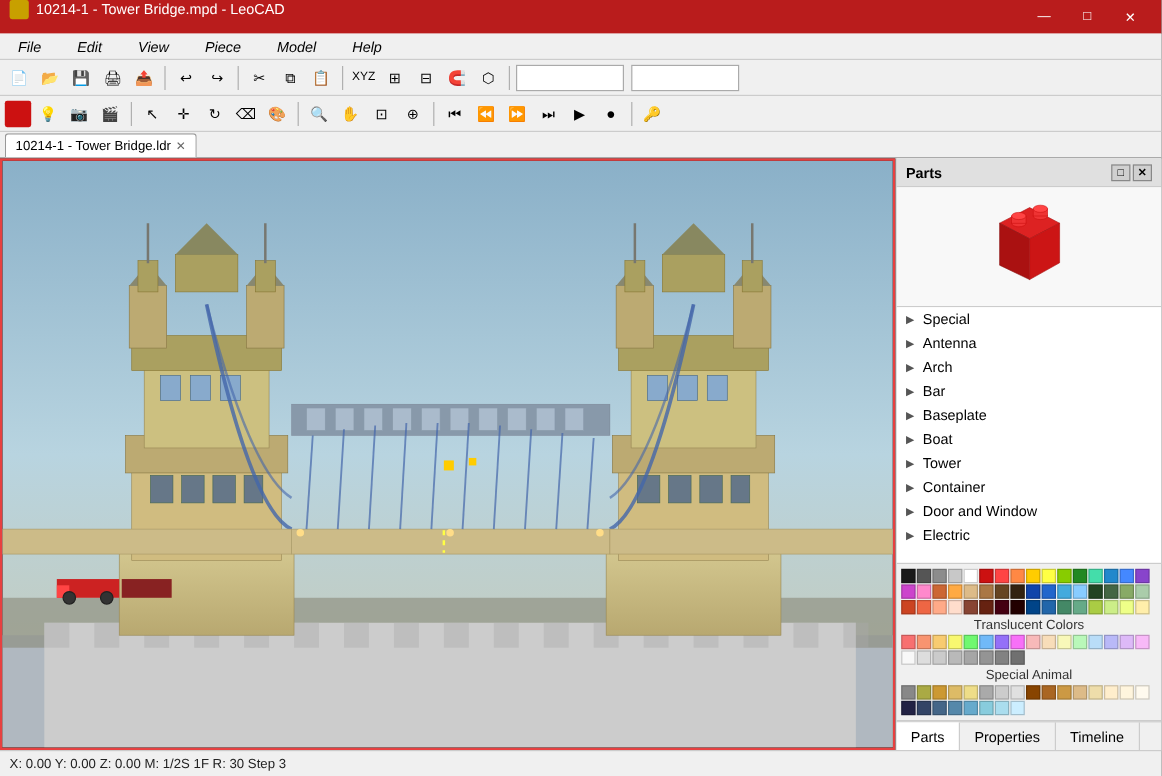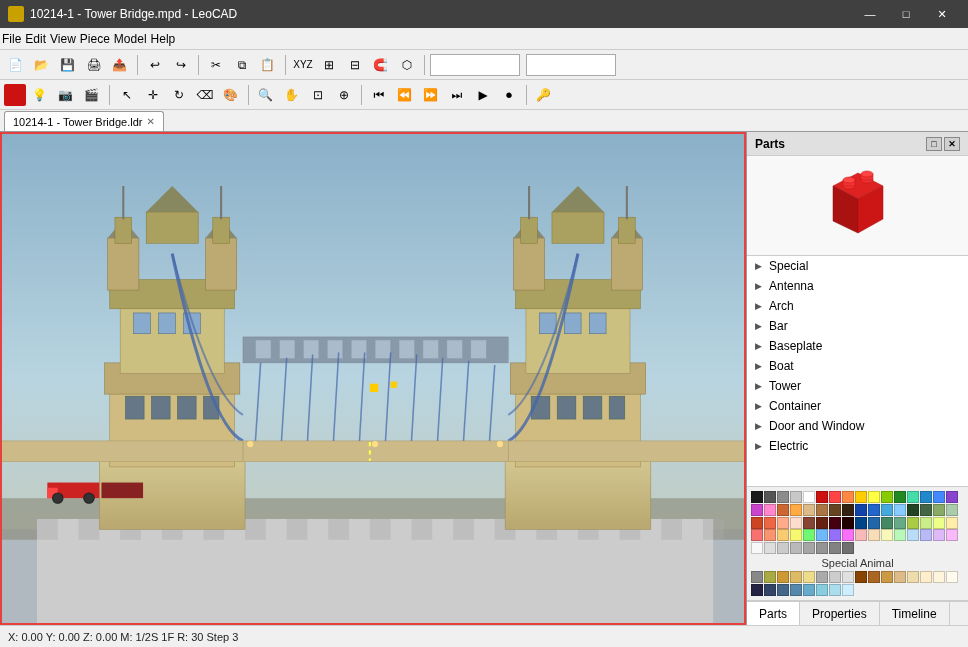--- a/index.html
+++ b/index.html
@@ -1,24 +1,24 @@
 <!DOCTYPE html>
 <html><head>
   <meta charset="utf-8">
   <style>
     * { margin: 0; padding: 0; box-sizing: border-box; }
     body { width: 968px; height: 647px; overflow: hidden; font-family: 'Segoe UI', Tahoma, sans-serif; font-size: 12px; background: #f0f0f0; }
 
     
     #titlebar {
-      background: #404040;
+      background: #b91c1c;
       color: white;
       height: 28px;
       display: flex;
-      align-items: center;
+      align-items: flex-start;
       padding: 0 8px;
       justify-content: space-between;
       user-select: none;
     }
     #titlebar .title-left { display: flex; align-items: center; gap: 6px; font-size: 12px; }
     #titlebar .title-icon { width: 16px; height: 16px; background: #c8a000; border-radius: 2px; display: inline-block; }
     #titlebar .win-controls { display: flex; gap: 0; }
     #titlebar .win-btn {
       width: 36px; height: 28px; display: flex; align-items: center; justify-content: center;
       color: white; font-size: 11px; cursor: pointer;
@@ -26,24 +26,24 @@
 
     
     #menubar {
       background: #f0f0f0;
       height: 22px;
       display: flex;
       align-items: center;
       border-bottom: 1px solid #ccc;
     }
     #menubar .menu-item {
-      padding: 2px 2px;
+      padding: 2px 15px;
       cursor: pointer;
       height: 22px;
-      display: flex; align-items: center;
+      display: flex; align-items: center; font-style: italic;
     }
 
     
     .toolbar {
       background: #f0f0f0;
       height: 30px;
       display: flex;
       align-items: center;
       padding: 2px 4px;
       gap: 2px;
@@ -565,20 +565,21 @@
           <div class="color-swatch" style="background: rgb(0, 68, 136);"></div>
           <div class="color-swatch" style="background: rgb(34, 102, 170);"></div>
           <div class="color-swatch" style="background: rgb(68, 136, 102);"></div>
           <div class="color-swatch" style="background: rgb(102, 170, 136);"></div>
           <div class="color-swatch" style="background: rgb(170, 204, 68);"></div>
           <div class="color-swatch" style="background: rgb(204, 238, 136);"></div>
           <div class="color-swatch" style="background: rgb(238, 255, 136);"></div>
           <div class="color-swatch" style="background: rgb(255, 238, 170);"></div>
         </div>
 
+      <div class="color-group-label">Translucent Colors</div>
       <div class="color-grid" id="translucent-color-grid">
           <div class="color-swatch" style="background: rgba(255, 0, 0, 0.533);"></div>
           <div class="color-swatch" style="background: rgba(255, 68, 0, 0.533);"></div>
           <div class="color-swatch" style="background: rgba(255, 170, 0, 0.533);"></div>
           <div class="color-swatch" style="background: rgba(255, 255, 0, 0.533);"></div>
           <div class="color-swatch" style="background: rgba(0, 255, 0, 0.533);"></div>
           <div class="color-swatch" style="background: rgba(0, 136, 255, 0.533);"></div>
           <div class="color-swatch" style="background: rgba(68, 0, 255, 0.533);"></div>
           <div class="color-swatch" style="background: rgba(255, 0, 255, 0.533);"></div>
           <div class="color-swatch" style="background: rgba(255, 136, 136, 0.533);"></div>

